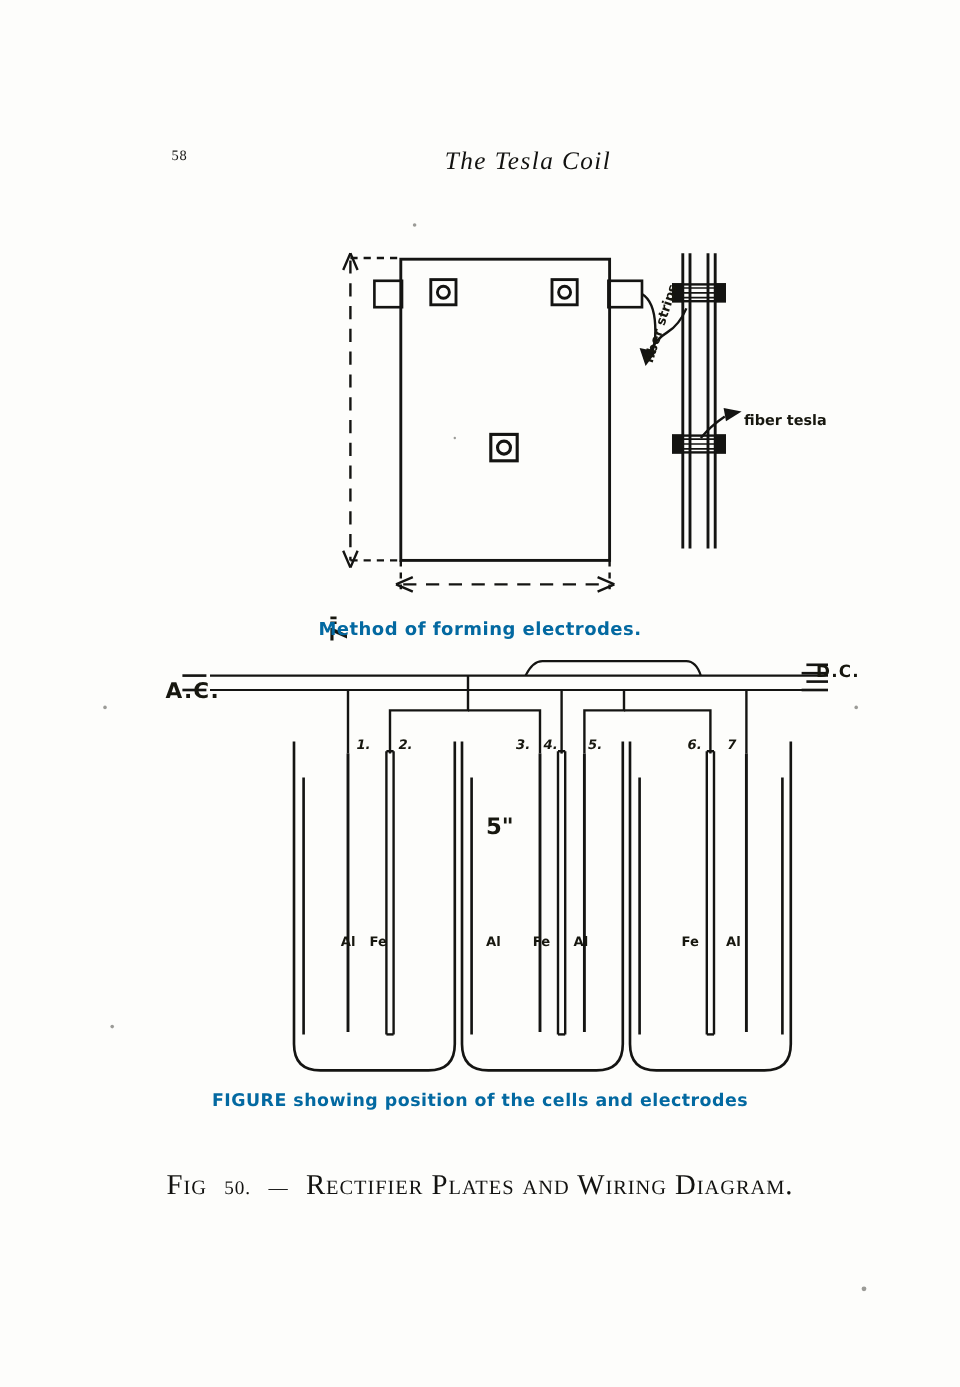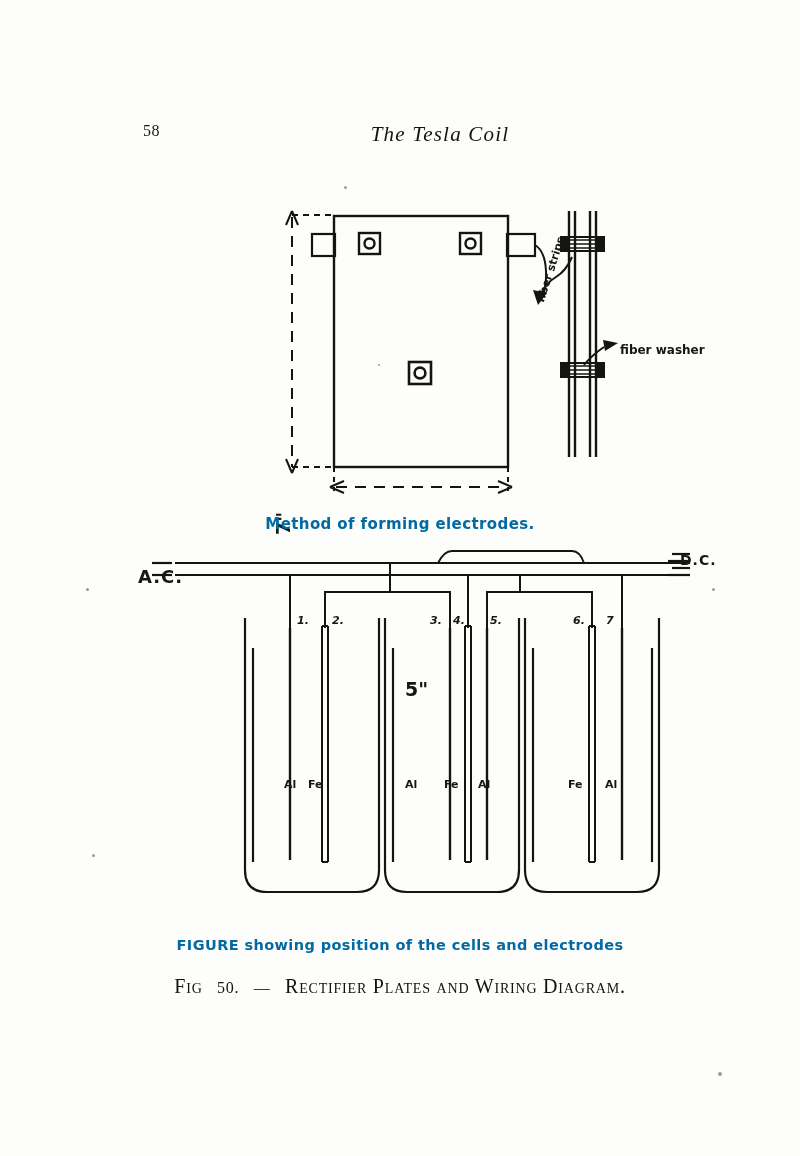--- a/index.html
+++ b/index.html
@@ -29,21 +29,21 @@
     top: 122px;
     left: 0;
     width: 800px;
     height: 30px;
   }
   .folio {
     position: absolute;
     left: 143px;
     top: 0px;
     font-family: "Liberation Serif", serif;
-    font-size: 16px;
+    font-size: 12px;
     letter-spacing: 0.5px;
     color: #161614;
   }
   .head-title {
     position: absolute;
     left: 0;
     top: 0px;
     width: 800px;
     text-align: center;
     font-family: "Liberation Serif", serif;
@@ -91,39 +91,38 @@
     font-size: 15px;
   }
   .cap-figure {
     position: absolute;
     left: 0;
     top: 905px;
     width: 800px;
     text-align: center;
     font-size: 14.5px;
     line-height: 26px;
-    margin-top: 27px;
   }
   .cap-figure .line1 { display: block; }
   .cap-figure .line2 { display: block; }
 
   .fig-caption {
     position: absolute;
     left: 0;
     top: 975px;
     width: 800px;
     text-align: center;
     font-family: "Liberation Serif", serif;
     font-size: 16px;
     letter-spacing: 0.8px;
     color: #121210;
   }
   .fig-caption .sc {
     font-variant: small-caps;
-    font-size: 20px;
+    font-size: 24px;
     margin-top: 44px;
   }
 
   
   .lbl {
     position: absolute;
     font-family: "DejaVu Sans", sans-serif;
     font-weight: 700;
     color: #17170f;
     white-space: nowrap;
@@ -280,21 +279,21 @@
         <path d="M584 170 Q592 160 604 152"></path>
       </g>
       <path class="ink-fill" d="M618 148 L603 145 L605 156 Z"></path>
     </svg>
 
     <div class="lbl lbl-dim lbl-dim-7">7"</div>
     <div class="lbl lbl-dim lbl-dim-5">5"</div>
   </div>
 
   <div class="lbl lbl-fiberstrips">fiber strips</div>
-  <div class="lbl lbl-fiberwasher">fiber washer</div>
+  <div class="lbl lbl-fiberwasher">fiber tesla</div>
 
   <div class="cap-method hand">Method of forming electrodes.</div>
 
   <div class="fig-bottom">
     <svg width="800" height="390" viewBox="0 0 800 390">
 
       <g stroke="#141412" stroke-width="1.8" fill="none">
         <path d="M175 33 L690 33"></path>
       </g>
       <g stroke="#141412" stroke-width="1.8" fill="none">

